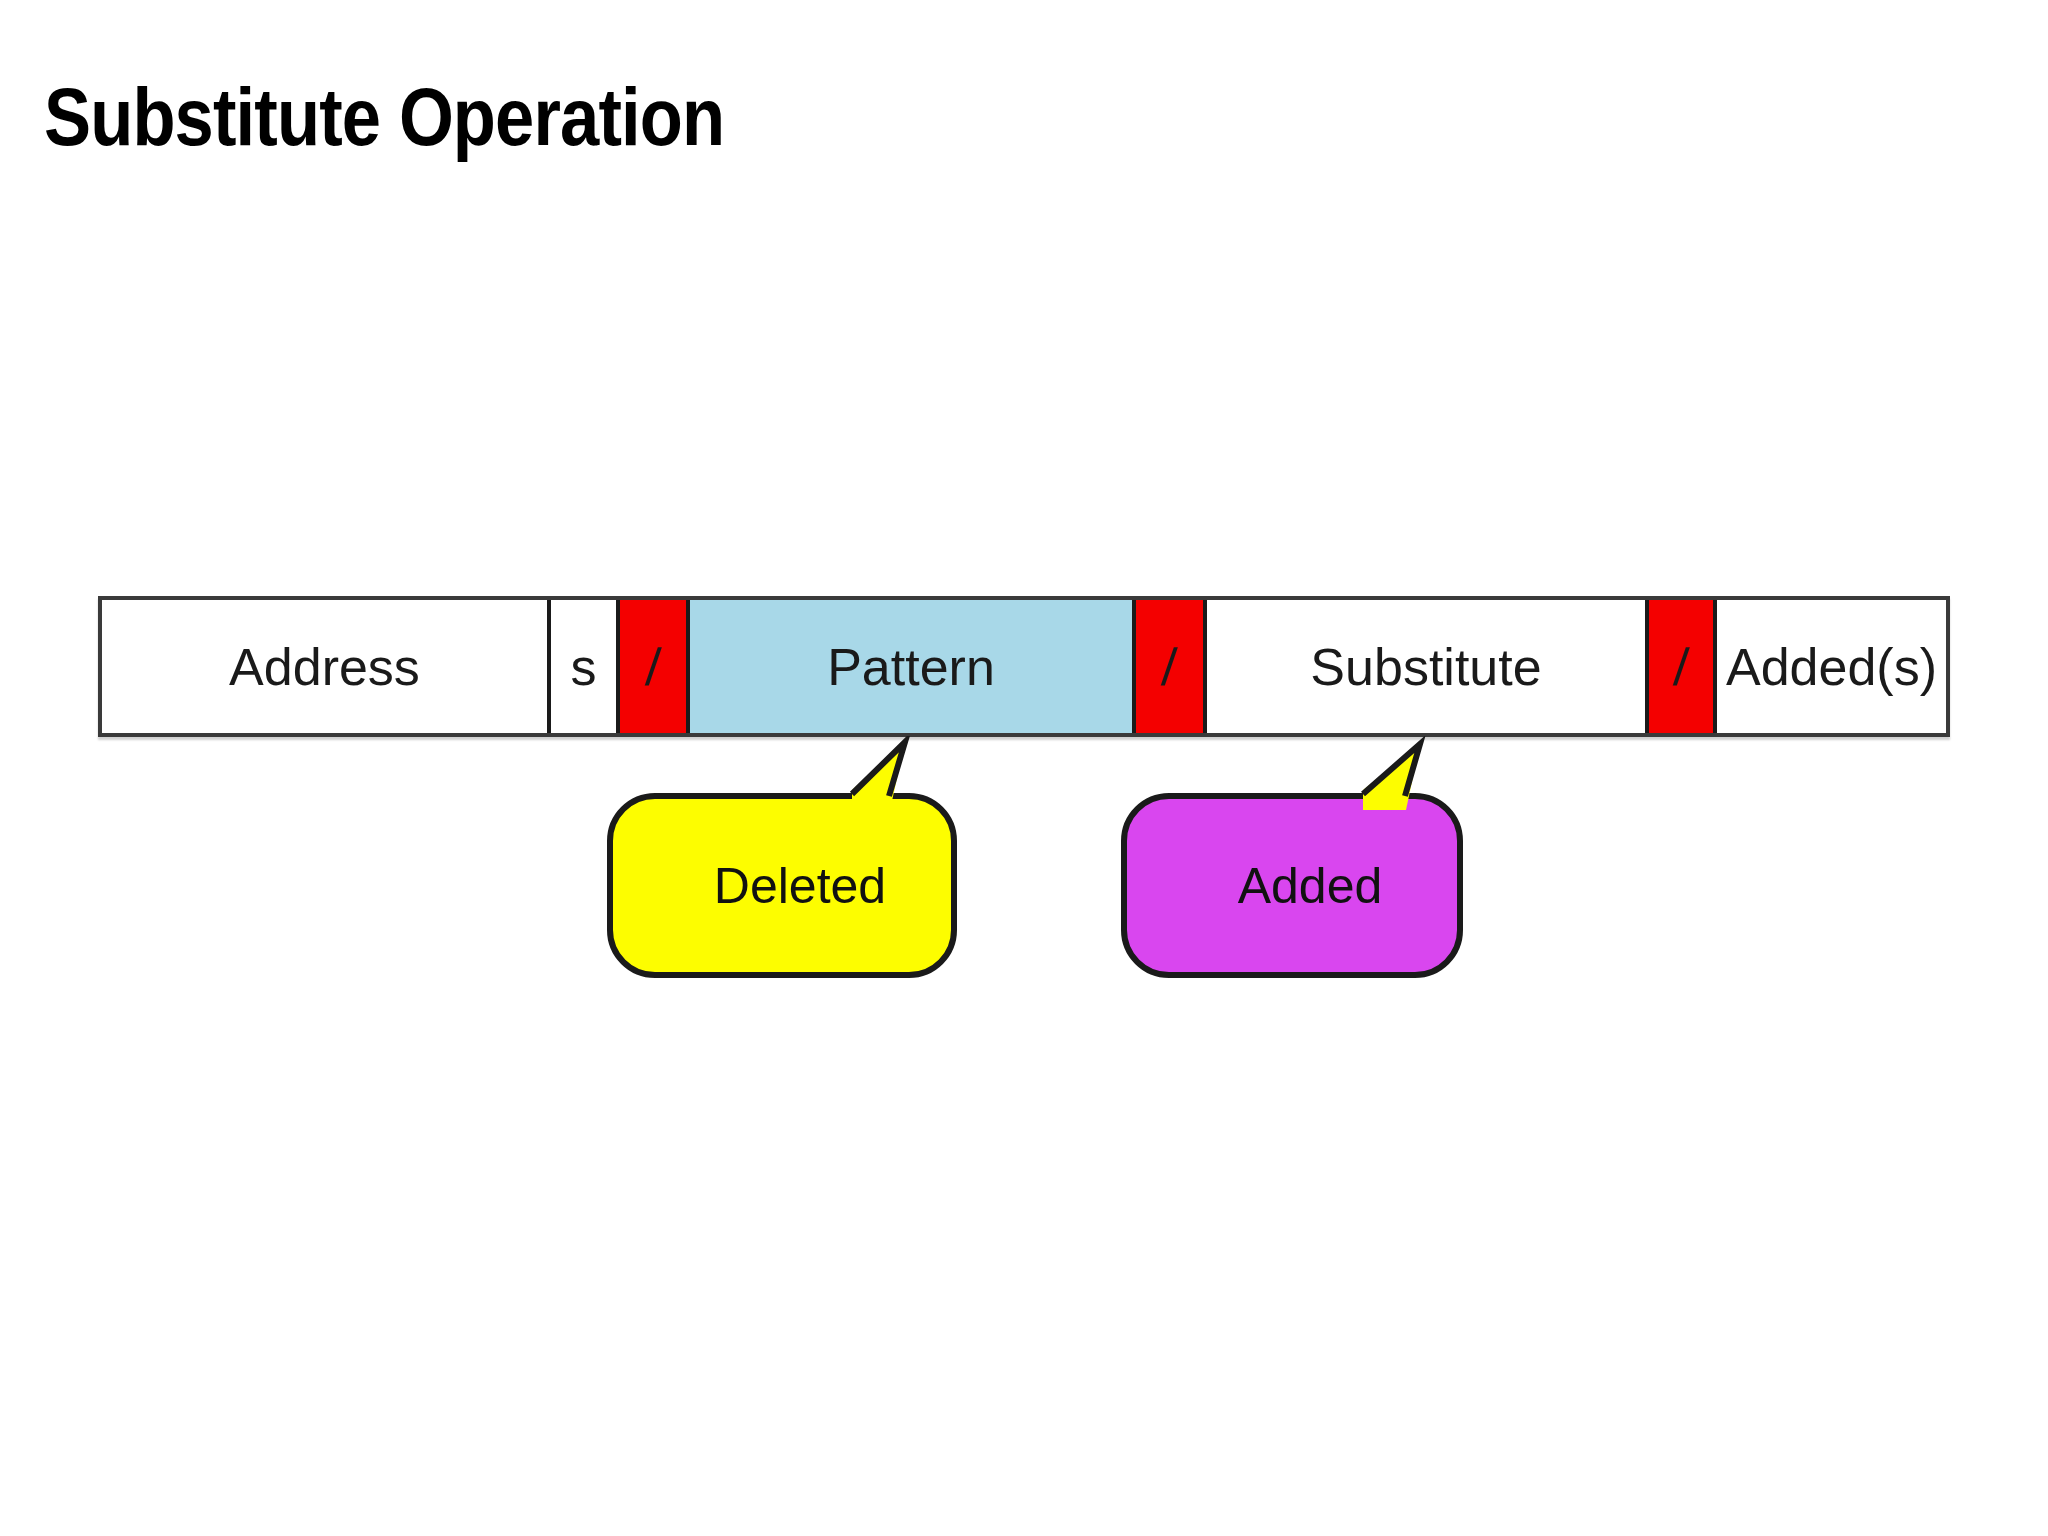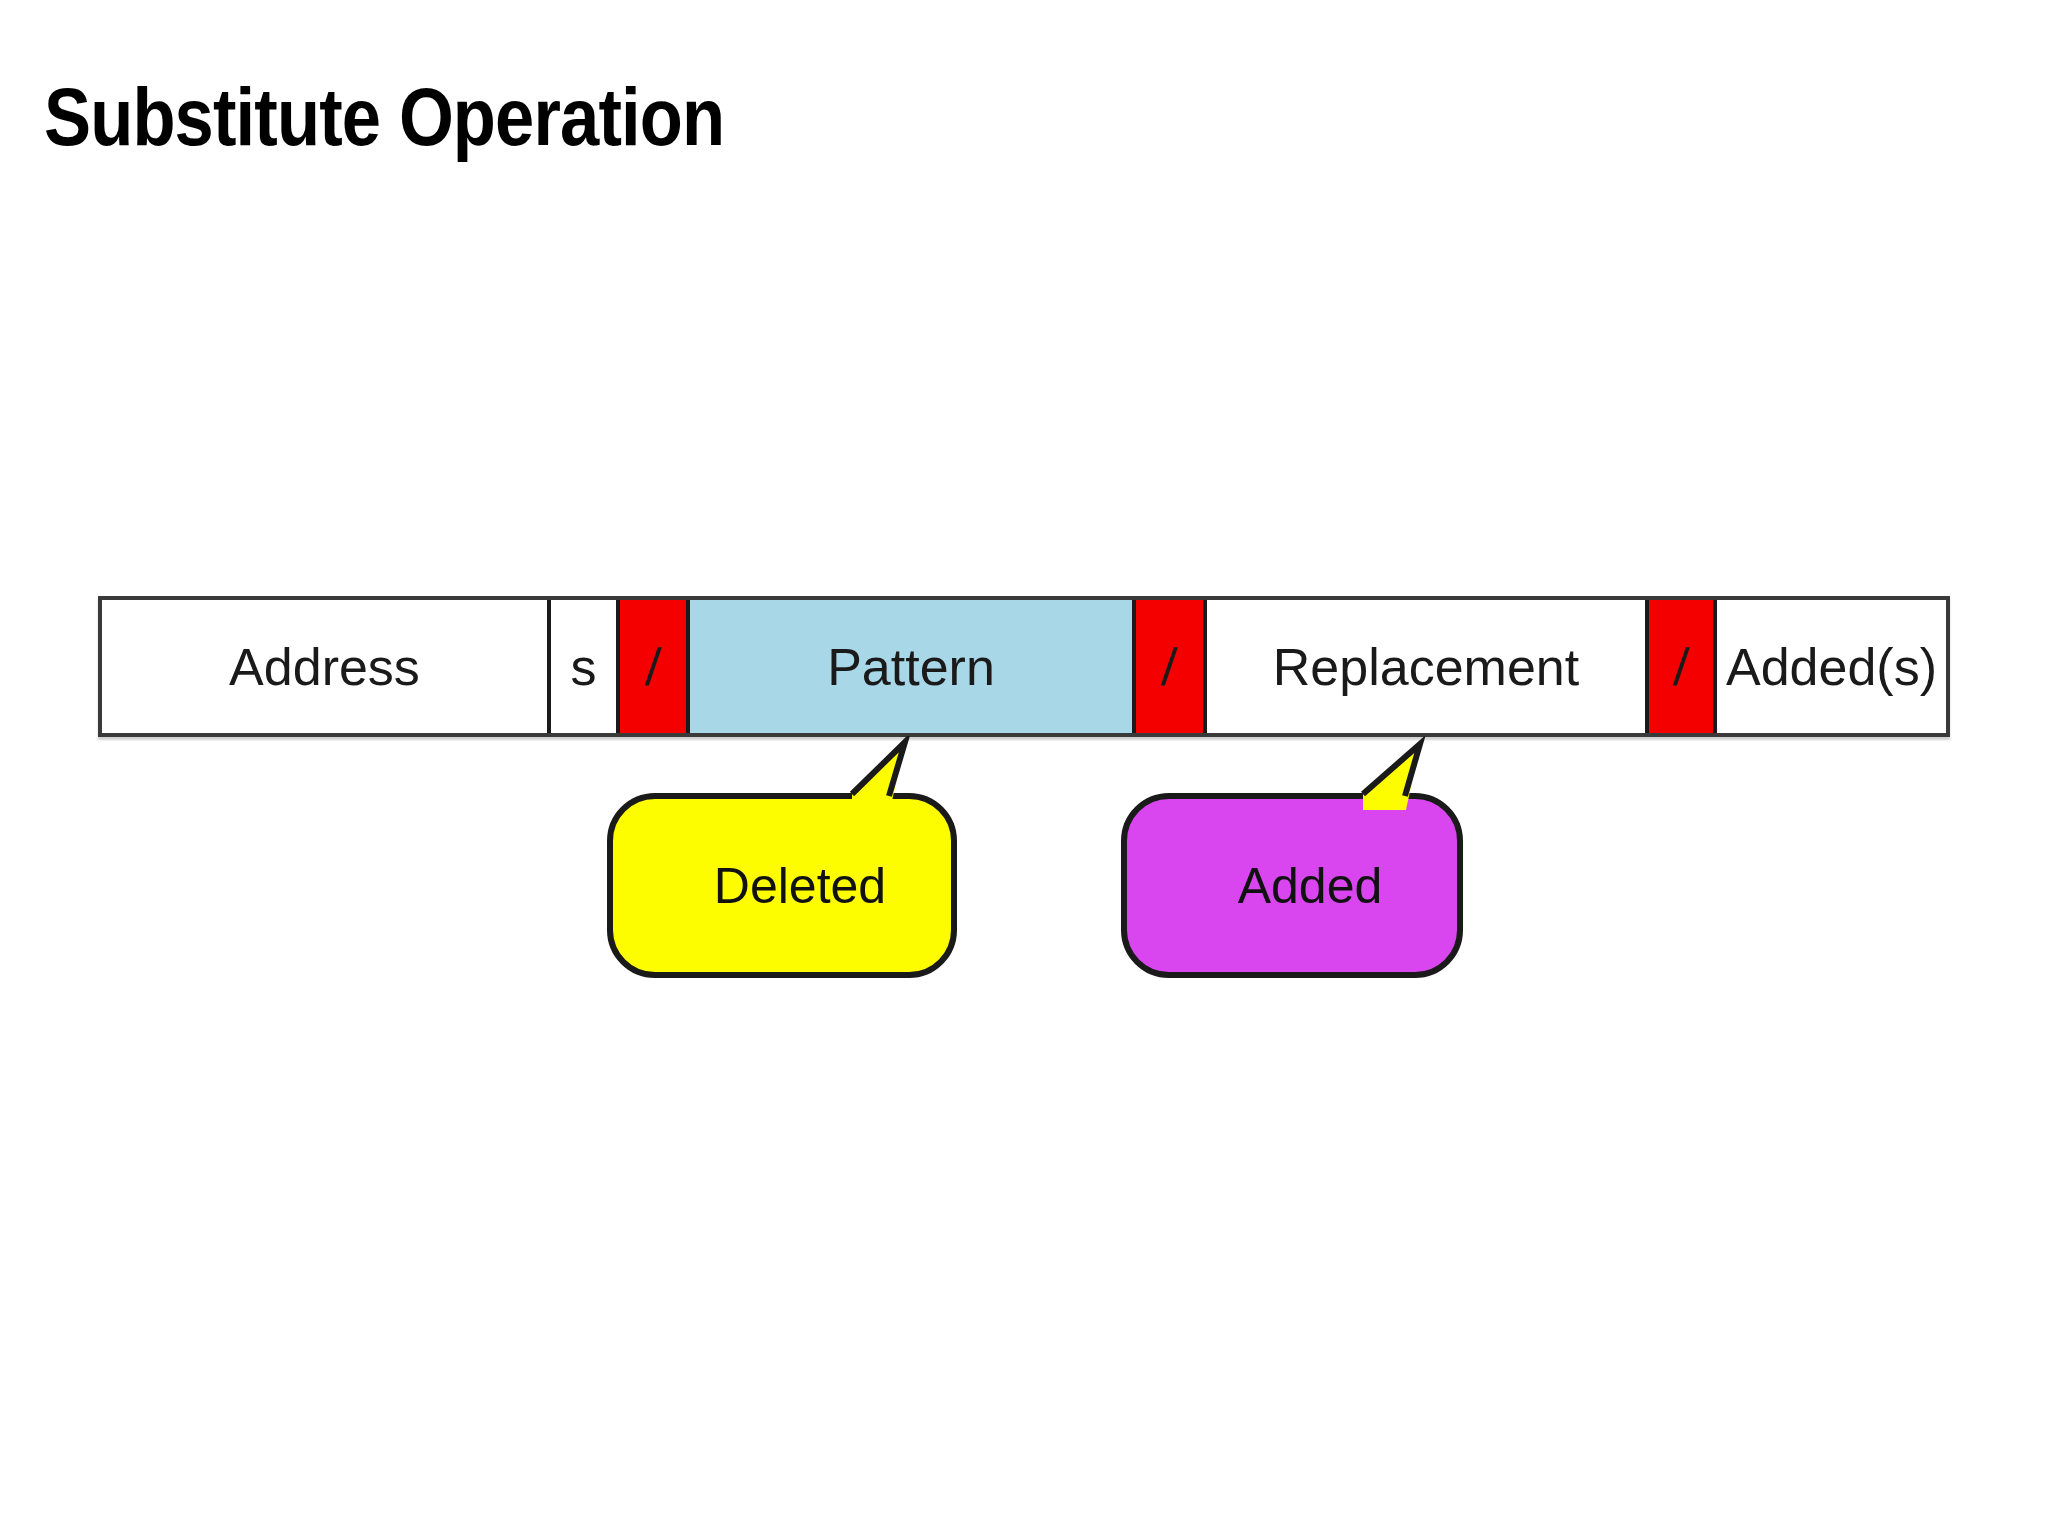--- a/index.html
+++ b/index.html
@@ -100,21 +100,21 @@
   <div class="cell w-delim delim" style="background-color: rgb(244, 0, 0);">
     <span>/</span>
   </div>
   <div class="cell w-pattern" style="background-color: rgb(168, 216, 232);">
     <span>Pattern</span>
   </div>
   <div class="cell w-delim2 delim" style="background-color: rgb(244, 0, 0);">
     <span>/</span>
   </div>
   <div class="cell w-replacement">
-    <span>Replacement</span>
+    <span>Substitute</span>
   </div>
   <div class="cell w-delim3 delim" style="background-color: rgb(244, 0, 0);">
     <span>/</span>
   </div>
   <div class="cell w-flags">
     <span>Added(s)</span>
   </div>
 </div>
 
 <div class="callout" id="callout-deleted" style="background-color: rgb(253, 253, 0);">

